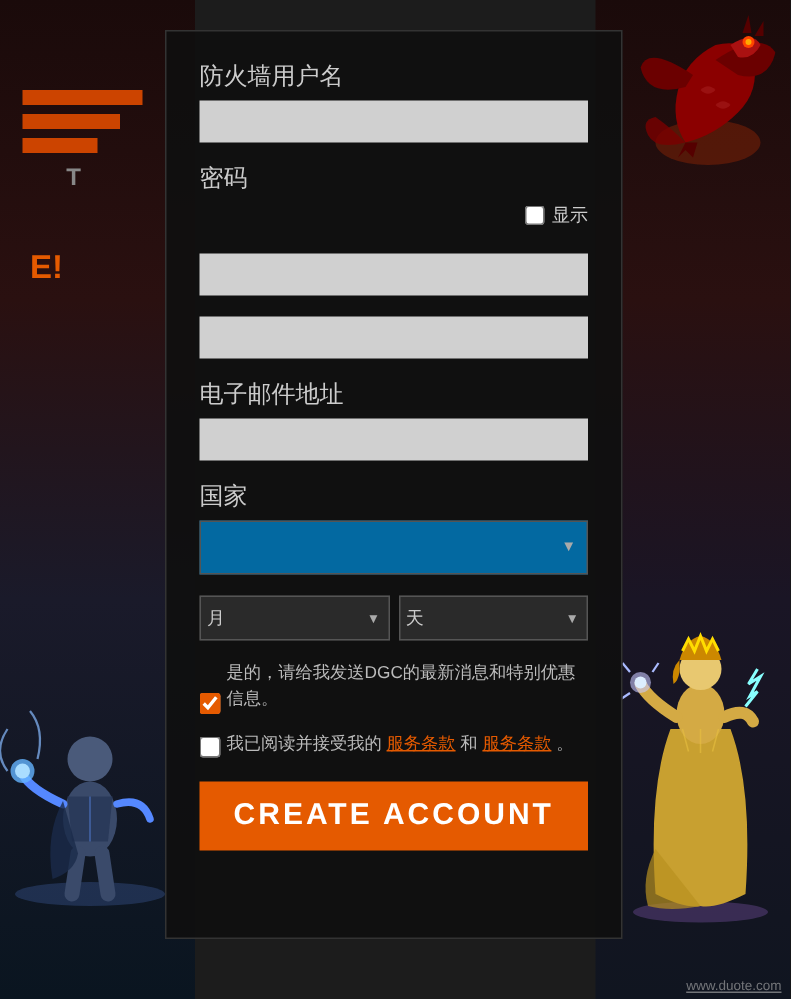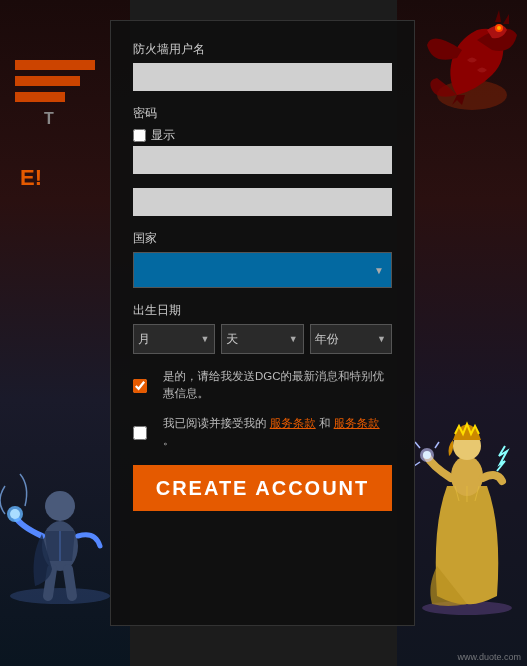--- a/index.html
+++ b/index.html
@@ -83,21 +83,21 @@
       padding: 20px 22px;
     }
 
     .field-group {
       margin-bottom: 14px;
     }
 
     .field-label {
       display: block;
       color: #cccccc;
-      font-size: 12px;
+      font-size: 16px;
       margin-bottom: 5px;
       font-family: Liberation Serif, serif;
     }
 
     .text-input {
       width: 100%;
       height: 28px;
       background: #d0d0d0;
       border: none;
       outline: none;
@@ -174,22 +174,22 @@
       padding: 0 4px;
       outline: none;
       appearance: none;
       -webkit-appearance: none;
       cursor: pointer;
     }
 
     
     .checkbox-group {
       display: flex;
-      align-items: center;
-      gap: 16px;
+      align-items: flex-end;
+      gap: 4px;
       margin-bottom: 12px;
     }
 
     .checkbox-group input[type="checkbox"] {
       margin-top: 2px;
       flex-shrink: 0;
       width: 14px;
       height: 14px;
       accent-color: #e55a00;
     }
@@ -223,20 +223,21 @@
       font-family: Arial, sans-serif;
     }
 
     
     .watermark {
       position: absolute;
       bottom: 4px;
       right: 6px;
       color: rgba(180,180,180,0.6);
       font-size: 9px;
+      text-decoration: underline;
     }
 
     
     .char-svg {
       width: 100%;
       height: 100%;
     }
 
     
     .left-menu-area {
@@ -276,22 +277,23 @@
       font-weight: bold;
     }
 
     .field-password-wrapper {
       position: relative;
     }
 
     .show-pass-group {
       display: flex;
       align-items: center;
+      justify-content: flex-end;
       gap: 5px;
-      margin-bottom: 2px;
+      margin-bottom: 17px;
     }
   </style>
 </head>
 <body>
 
 <div class="bg-container">
 
   <div class="bg-left">
     <div class="left-menu-area">
       <div class="menu-bar-item bar-wide"></div>
@@ -411,57 +413,54 @@
             <span class="show-label">显示</span>
           </div>
           <input type="password" class="text-input" style="">
         </div>
       </div>
 
       <div class="field-group">
         <input type="password" class="text-input" style="">
       </div>
 
+      <div class="field-group">
+        <label class="field-label">电子邮件地址</label>
+        <input type="email" class="text-input" style="">
+      </div>
 
       <div class="field-group">
         <label class="field-label">国家</label>
         <div class="select-wrapper">
           <select class="select-input">
             <option>中国</option>
             <option>美国</option>
             <option>日本</option>
             <option>韩国</option>
           </select>
         </div>
       </div>
 
       <div class="field-group">
-        <label class="field-label">出生日期</label>
         <div class="dob-row">
           <div class="dob-select-wrapper">
             <select class="dob-select">
               <option>月</option>
               <option>1</option><option>2</option><option>3</option>
               <option>4</option><option>5</option><option>6</option>
               <option>7</option><option>8</option><option>9</option>
               <option>10</option><option>11</option><option>12</option>
             </select>
           </div>
           <div class="dob-select-wrapper">
             <select class="dob-select">
               <option>天</option>
               <option>1</option><option>2</option><option>3</option>
             </select>
           </div>
-          <div class="dob-select-wrapper">
-            <select class="dob-select">
-              <option>年份</option>
-              <option>2000</option><option>1990</option><option>1980</option>
-            </select>
-          </div>
         </div>
       </div>
 
       <div class="checkbox-group">
         <input type="checkbox" checked="" style="">
         <span class="checkbox-label">是的，请给我发送DGC的最新消息和特别优惠信息。</span>
       </div>
 
       <div class="checkbox-group">
         <input type="checkbox" style="">

